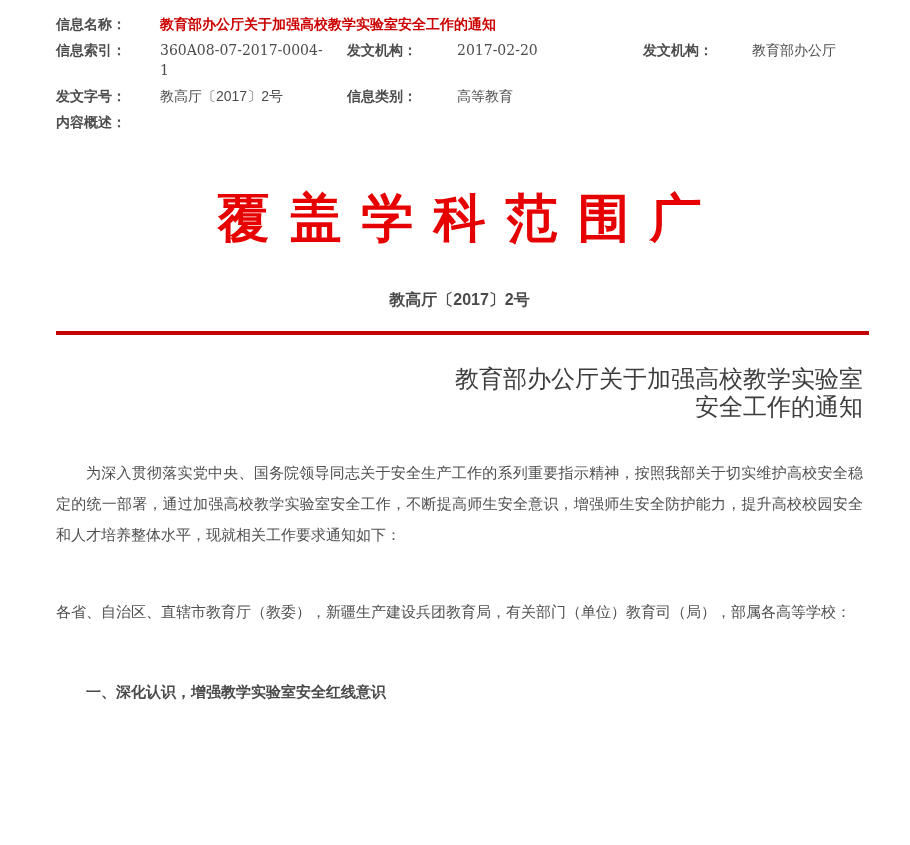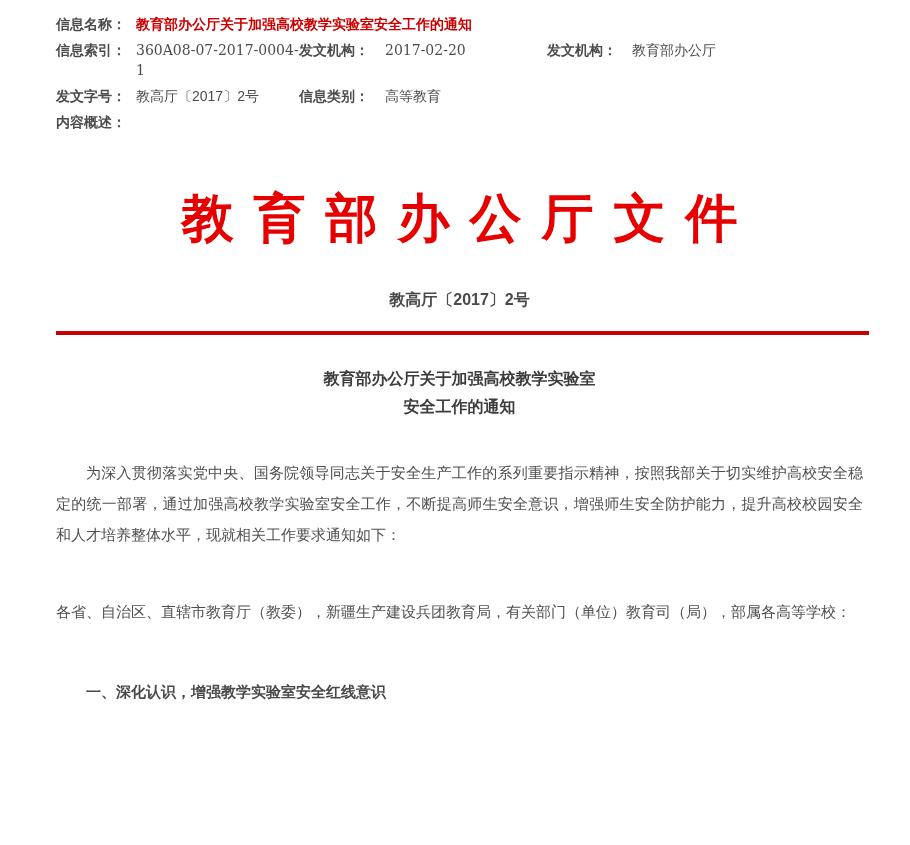--- a/index.html
+++ b/index.html
@@ -6,21 +6,21 @@
   html,body { background:#ffffff; }
   body {
     width:910px; height:845px; margin:0 auto; overflow:hidden;
     font-family:"Liberation Sans","DejaVu Sans",sans-serif;
     color:#4c4c4c;
   }
   .page { padding:14px 47px 0 56px; }
 
   
   .meta { font-size:14px; line-height:20px; }
-  .meta-row { display:flex; margin-bottom:6px; align-items:baseline; }
+  .meta-row { display:flex; margin-bottom:6px; align-items:baseline;gap:24px; }
   .m-label { font-weight:bold; color:#4c4c4c; flex:none; }
   .m-label.w1 { width:80px; }
   .m-label.w2 { width:86px; }
   .m-label.w3 { width:85px; }
   .m-value { color:#4c4c4c; }
   .m-value.v1 { width:163px; flex:none; }
   .m-value.v2 { width:162px; flex:none; }
   .serifnum { font-family:"DejaVu Serif","Liberation Serif",serif; }
   .m-doc-title { color:#cc0000; font-weight:bold; }
 
@@ -36,22 +36,22 @@
     margin-top:42px; text-align:center;
     font-size:16px; line-height:20px; font-weight:bold; color:#4a4a4a;
   }
   .red-line {
     margin-top:21px; height:4px; background:#c40000;
     margin-right:-6px;
   }
 
   
   .doc-title {
-    margin-top:30px; text-align:center;
-    font-size:16px; line-height:28px; font-weight:bold; color:#3d3d3d;
+    margin-top:30px; text-align:right;
+    font-size:24px; line-height:28px; font-weight:normal; color:#3d3d3d;
   }
   .body-text { font-size:15px; line-height:31px; color:#4f4f4f; text-align:justify; }
   .salutation { margin-top:46px; }
   .para-1 { margin-top:36px; text-indent:2em; }
   .section-heading {
     margin-top:49px; text-indent:2em;
     font-size:15px; line-height:31px; font-weight:bold; color:#4a4a4a;
   }
   .para-2 { margin-top:31px; text-indent:2em; }
 </style>
@@ -77,21 +77,21 @@
       <span class="m-label w1">发文字号：</span>
       <span class="m-value v1">教高厅〔2017〕2号</span>
       <span class="m-label w2">信息类别：</span>
       <span class="m-value">高等教育</span>
     </div>
     <div class="meta-row">
       <span class="m-label w1">内容概述：</span>
     </div>
   </div>
 
-  <div class="masthead-title">教育部办公厅文件</div>
+  <div class="masthead-title">覆盖学科范围广</div>
   <div class="masthead-docnum">教高厅〔2017〕2号</div>
   <div class="red-line"></div>
 
   <div class="doc-title">
     <div>教育部办公厅关于加强高校教学实验室</div>
     <div>安全工作的通知</div>
   </div>
 
   <div class="body-text para-1">为深入贯彻落实党中央、国务院领导同志关于安全生产工作的系列重要指示精神，按照我部关于切实维护高校安全稳定的统一部署，通过加强高校教学实验室安全工作，不断提高师生安全意识，增强师生安全防护能力，提升高校校园安全和人才培养整体水平，现就相关工作要求通知如下：</div>
   <div class="body-text salutation">各省、自治区、直辖市教育厅（教委），新疆生产建设兵团教育局，有关部门（单位）教育司（局），部属各高等学校：</div>

